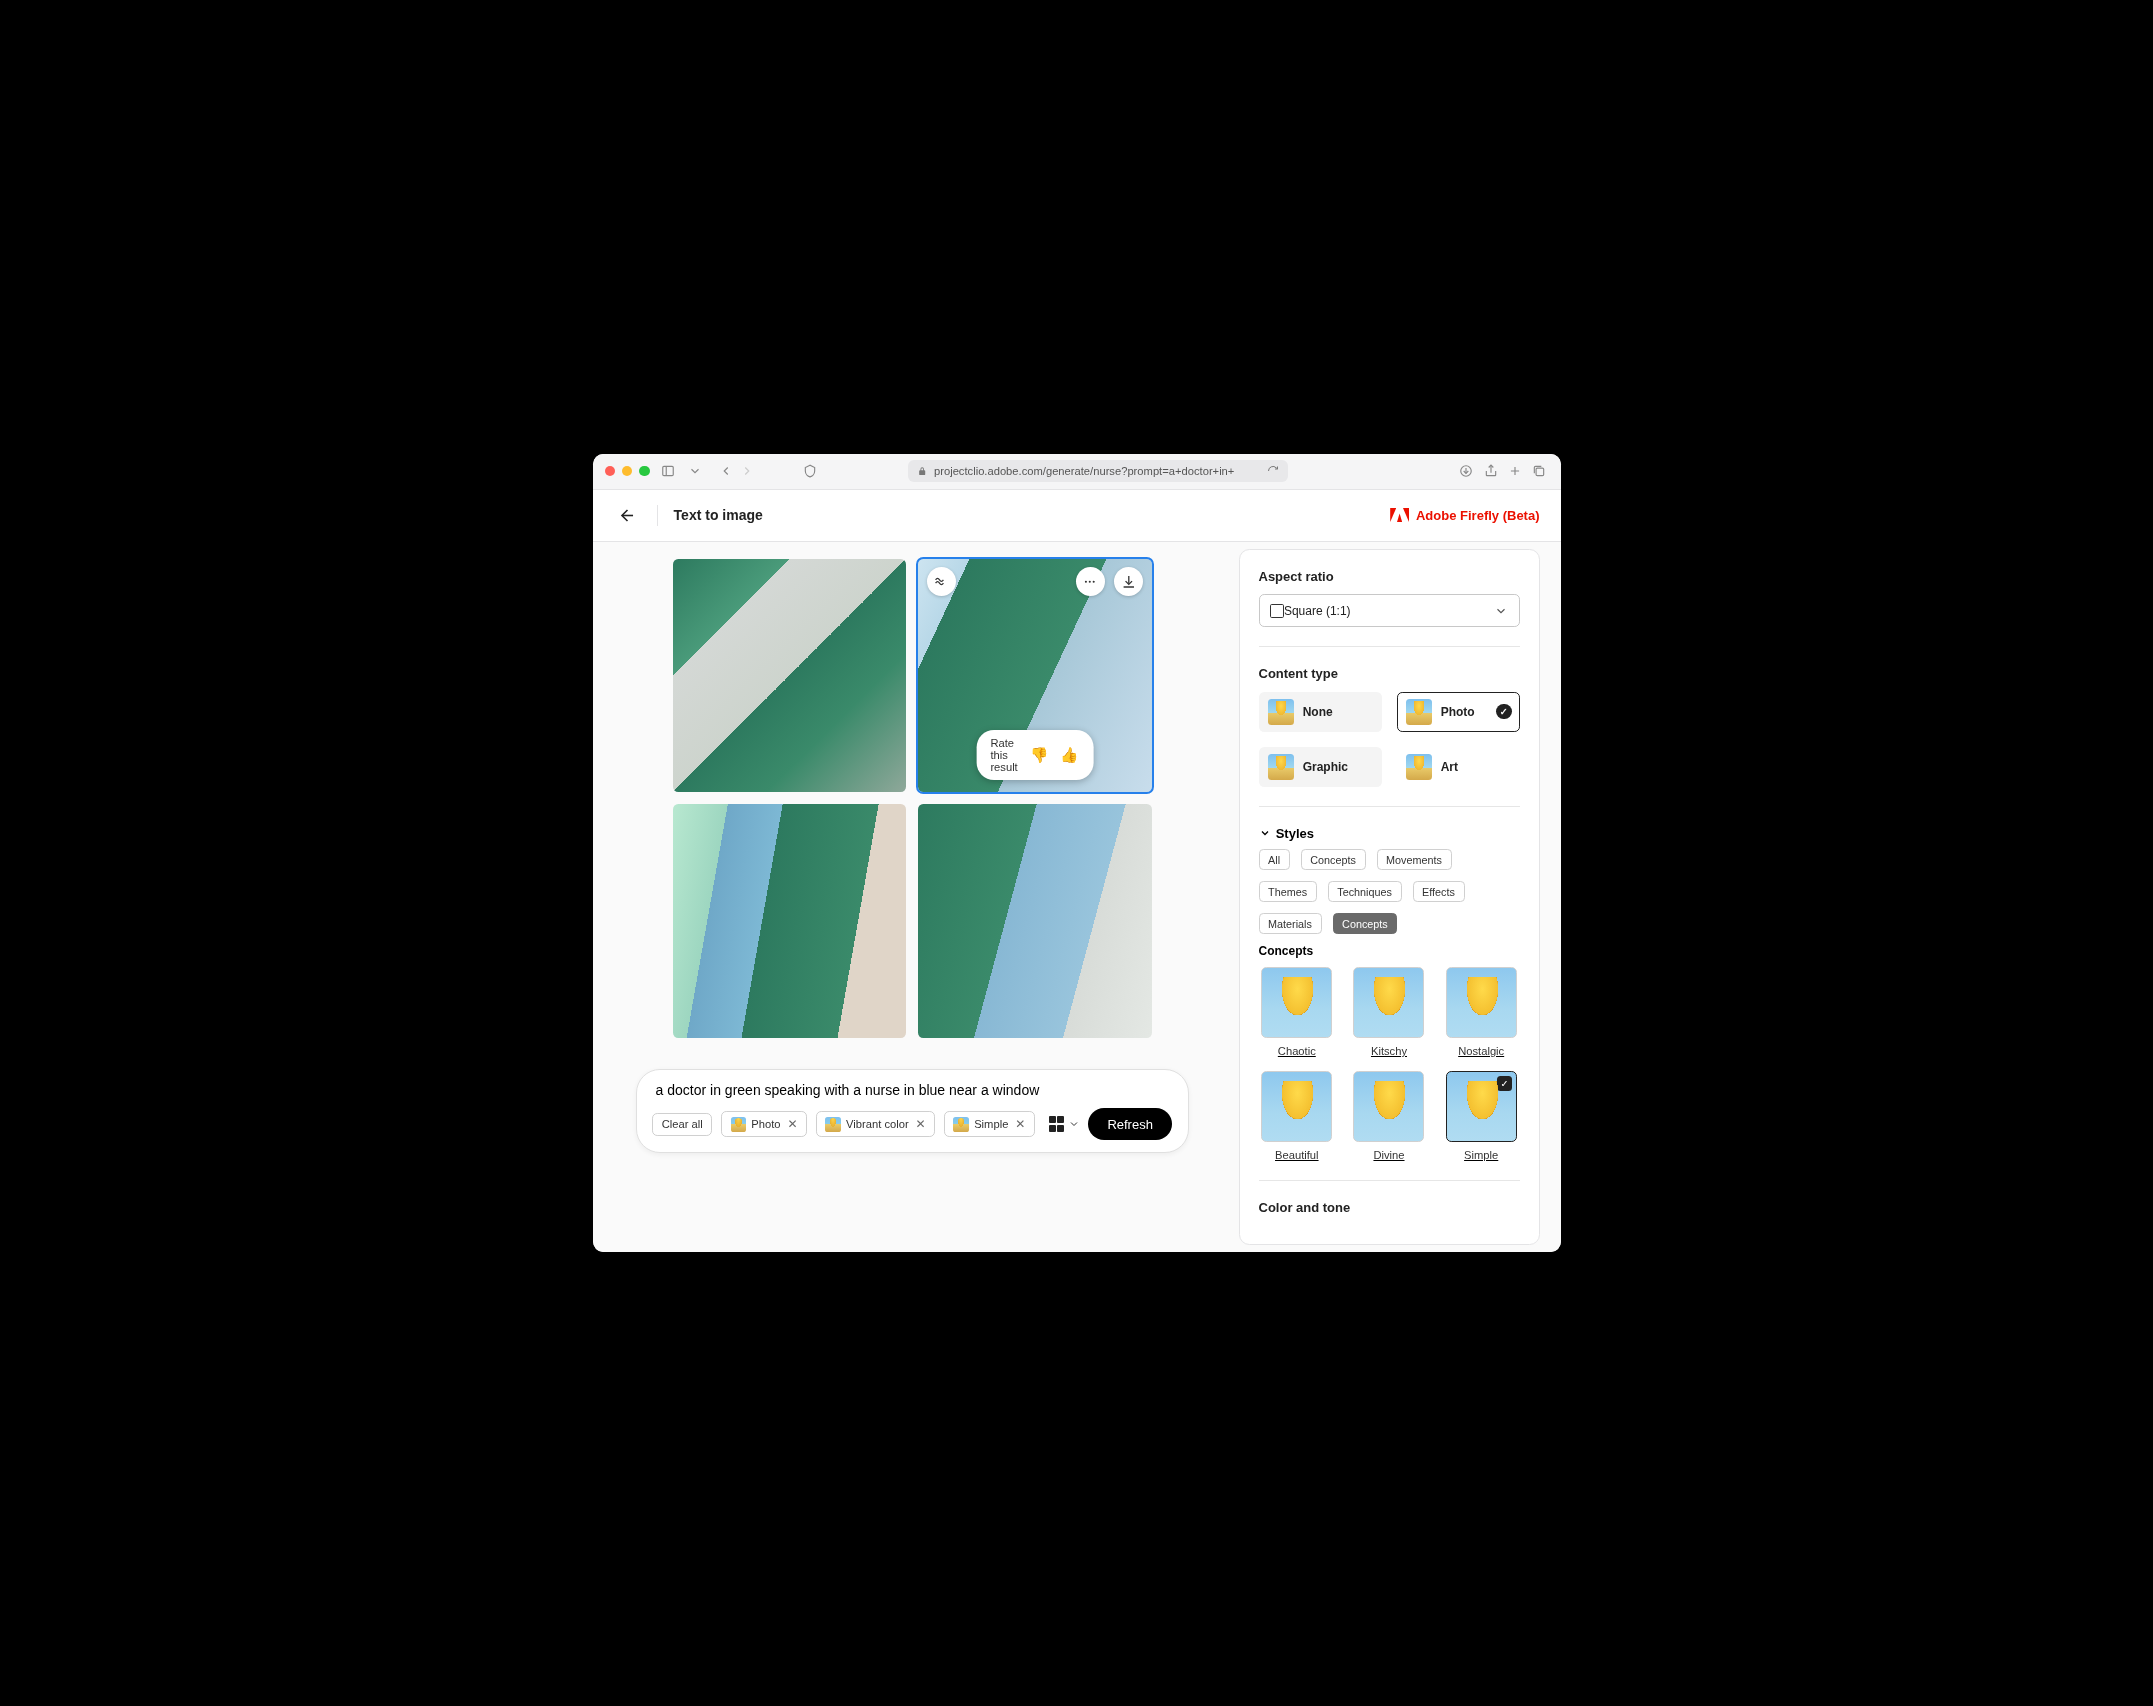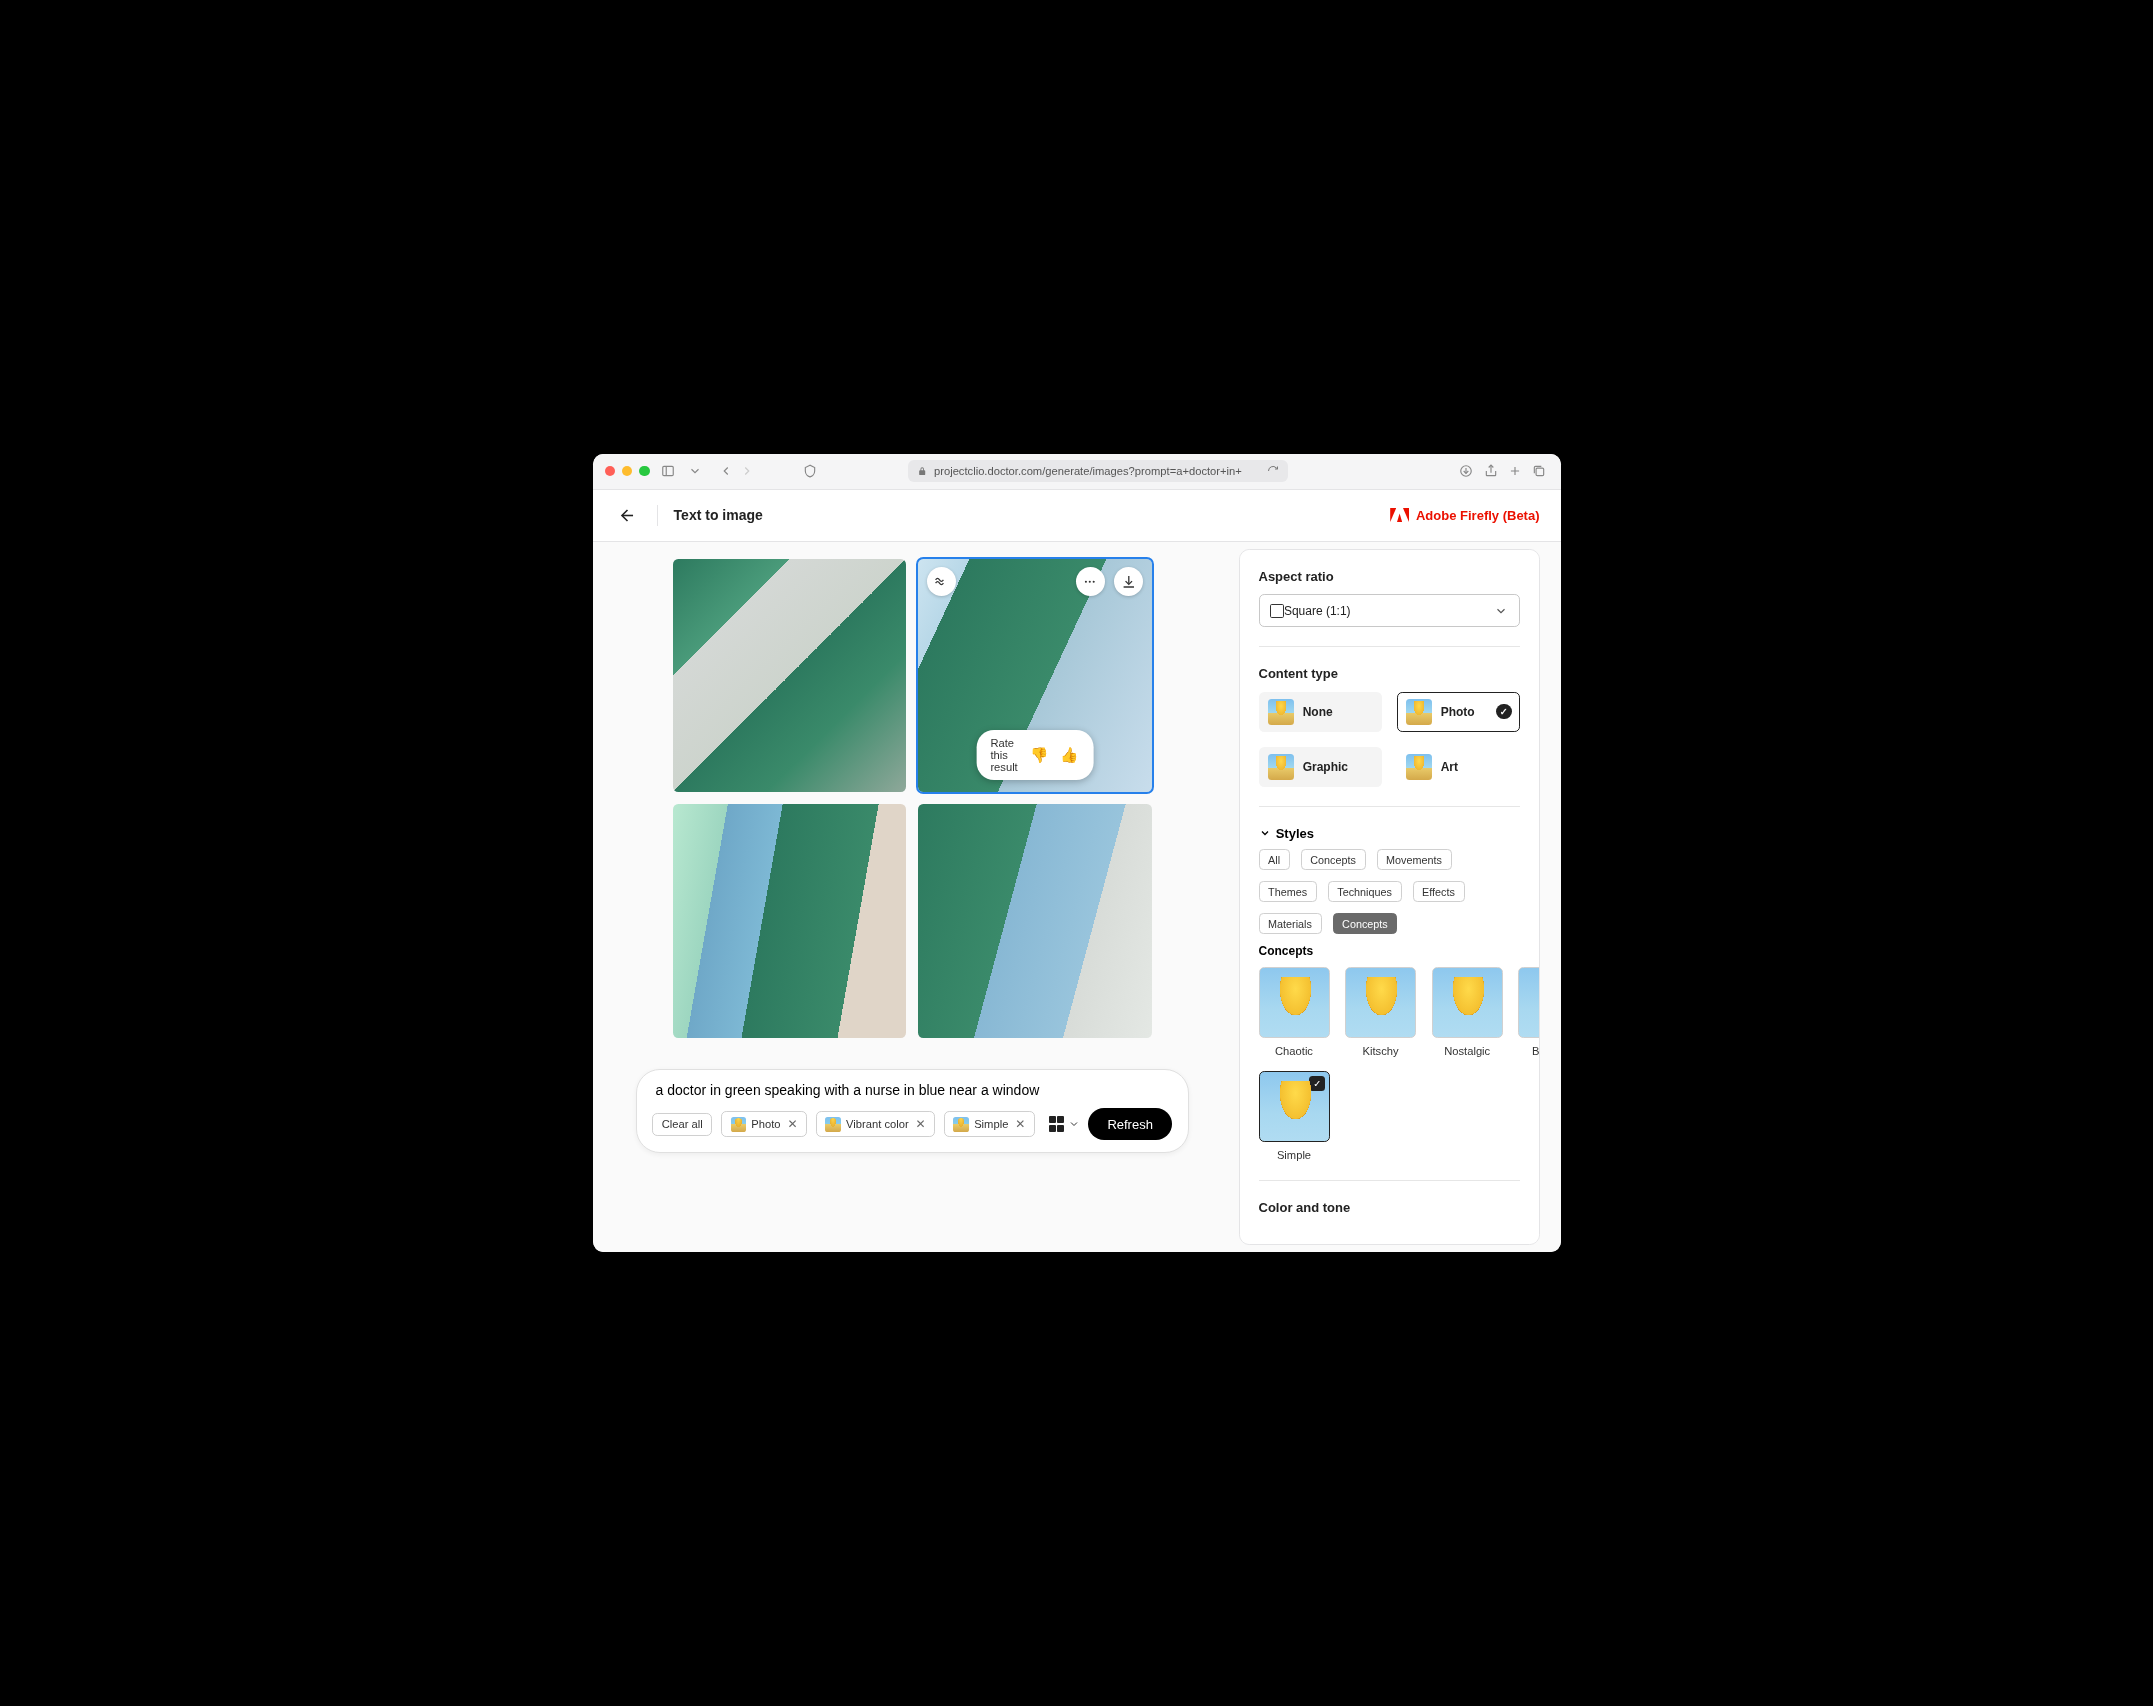--- a/index.html
+++ b/index.html
@@ -84,21 +84,21 @@
 .type-thumb { width: 26px; height: 26px; border-radius: 3.5px; background: linear-gradient(180deg, #7ec0ee 0%, #a0d8ef 55%, #e8c968 55%, #d4a94a 100%); position: relative; overflow: hidden; }
 .type-thumb::after { content:''; position:absolute; top:2.6px; left:6px; width:14px; height:17.3px; background: radial-gradient(ellipse at 50% 30%, #ffd84a 0%, #f0b830 55%, transparent 55%); }
 .type-check { position: absolute; right: 7px; width: 15.6px; height: 15.6px; background: #222; border-radius: 50%; color: #fff; display: flex; align-items: center; justify-content: center; font-size: 9.5px; }
 
 .styles-head { display: flex; align-items: center; gap: 5.2px; font-weight: 700; font-size: 13px; margin-bottom: 8.6px; }
 .tag-row { display: flex; flex-wrap: wrap; gap: 11px; margin-bottom: 7px; }
 .tag { border: 0.9px solid #d0d0d0; border-radius: 4.3px; padding: 3.5px 8.6px; font-size: 10.8px; color: #333; background: #fff; }
 .tag.active { background: #6a6a6a; color: #fff; border-color: #6a6a6a; }
 
 .concept-label { font-size: 12px; font-weight: 700; margin: 10.4px 0 8.6px; }
-.concept-grid { display: grid; grid-template-columns: 1fr 1fr 1fr 1fr 1fr; gap: 14px 15.6px; }
+.concept-grid { display: grid; grid-template-columns: 1fr 1fr 1fr; gap: 14px 15.6px; text-decoration: underline; }
 .concept { text-align: center; }
 .concept-thumb { width: 71px; height: 71px; border-radius: 5.2px; border: 0.9px solid #d0d0d0; background: linear-gradient(180deg, #8ec8ee 0%, #a8d8f0 60%, #b0dcf2 100%); position: relative; overflow: hidden; margin: 0 auto; }
 .concept-thumb::after { content:''; position:absolute; top:8.6px; left:14px; width:43px; height:48px; background: radial-gradient(ellipse at 50% 25%, #ffda4a 0%, #f4c030 50%, #d89820 52%, transparent 52%); }
 .concept.selected .concept-thumb { border: 1.7px solid #222; }
 .concept-check { position: absolute; top: 3.5px; right: 3.5px; width: 15.6px; height: 15.6px; background: #222; border-radius: 3.5px; color: #fff; display: flex; align-items: center; justify-content: center; font-size: 9.5px; }
 .concept-name { font-size: 11.2px; color: #333; margin-top: 7px; }
 </style>
 </head>
 <body>
 
@@ -135,21 +135,21 @@
     </div>
     <div class="chrome-btn" style="margin-left:35px">
       <svg viewBox="0 0 24 24" fill="none" stroke="currentColor" stroke-width="2">
           <path d="M12 2 L4 6 v6 c0 5 4 9 8 10 c4-1 8-5 8-10 V6 z"></path>
         </svg>
     </div>
     <div class="urlbar">
       <svg class="lock" viewBox="0 0 24 24" fill="currentColor">
           <path d="M17 10h-1V7a4 4 0 10-8 0v3H7a2 2 0 00-2 2v7a2 2 0 002 2h10a2 2 0 002-2v-7a2 2 0 00-2-2zm-7-3a2 2 0 114 0v3h-4V7z"></path>
         </svg>
-      <span>projectclio.doctor.com/generate/images?prompt=a+doctor+in+</span>
+      <span>projectclio.adobe.com/generate/nurse?prompt=a+doctor+in+</span>
       <svg class="reload" viewBox="0 0 24 24" width="12" height="12" fill="none" stroke="currentColor" stroke-width="2">
           <path d="M3 12a9 9 0 0 1 15.5-6.3L21 8"></path>
           <path d="M21 3v5h-5"></path>
         </svg>
     </div>
     <div class="chrome-right">
       <div class="chrome-btn">
         <svg viewBox="0 0 24 24" fill="none" stroke="currentColor" stroke-width="2">
             <circle cx="12" cy="12" r="9"></circle>
             <polyline points="8 12 12 16 16 12"></polyline>

